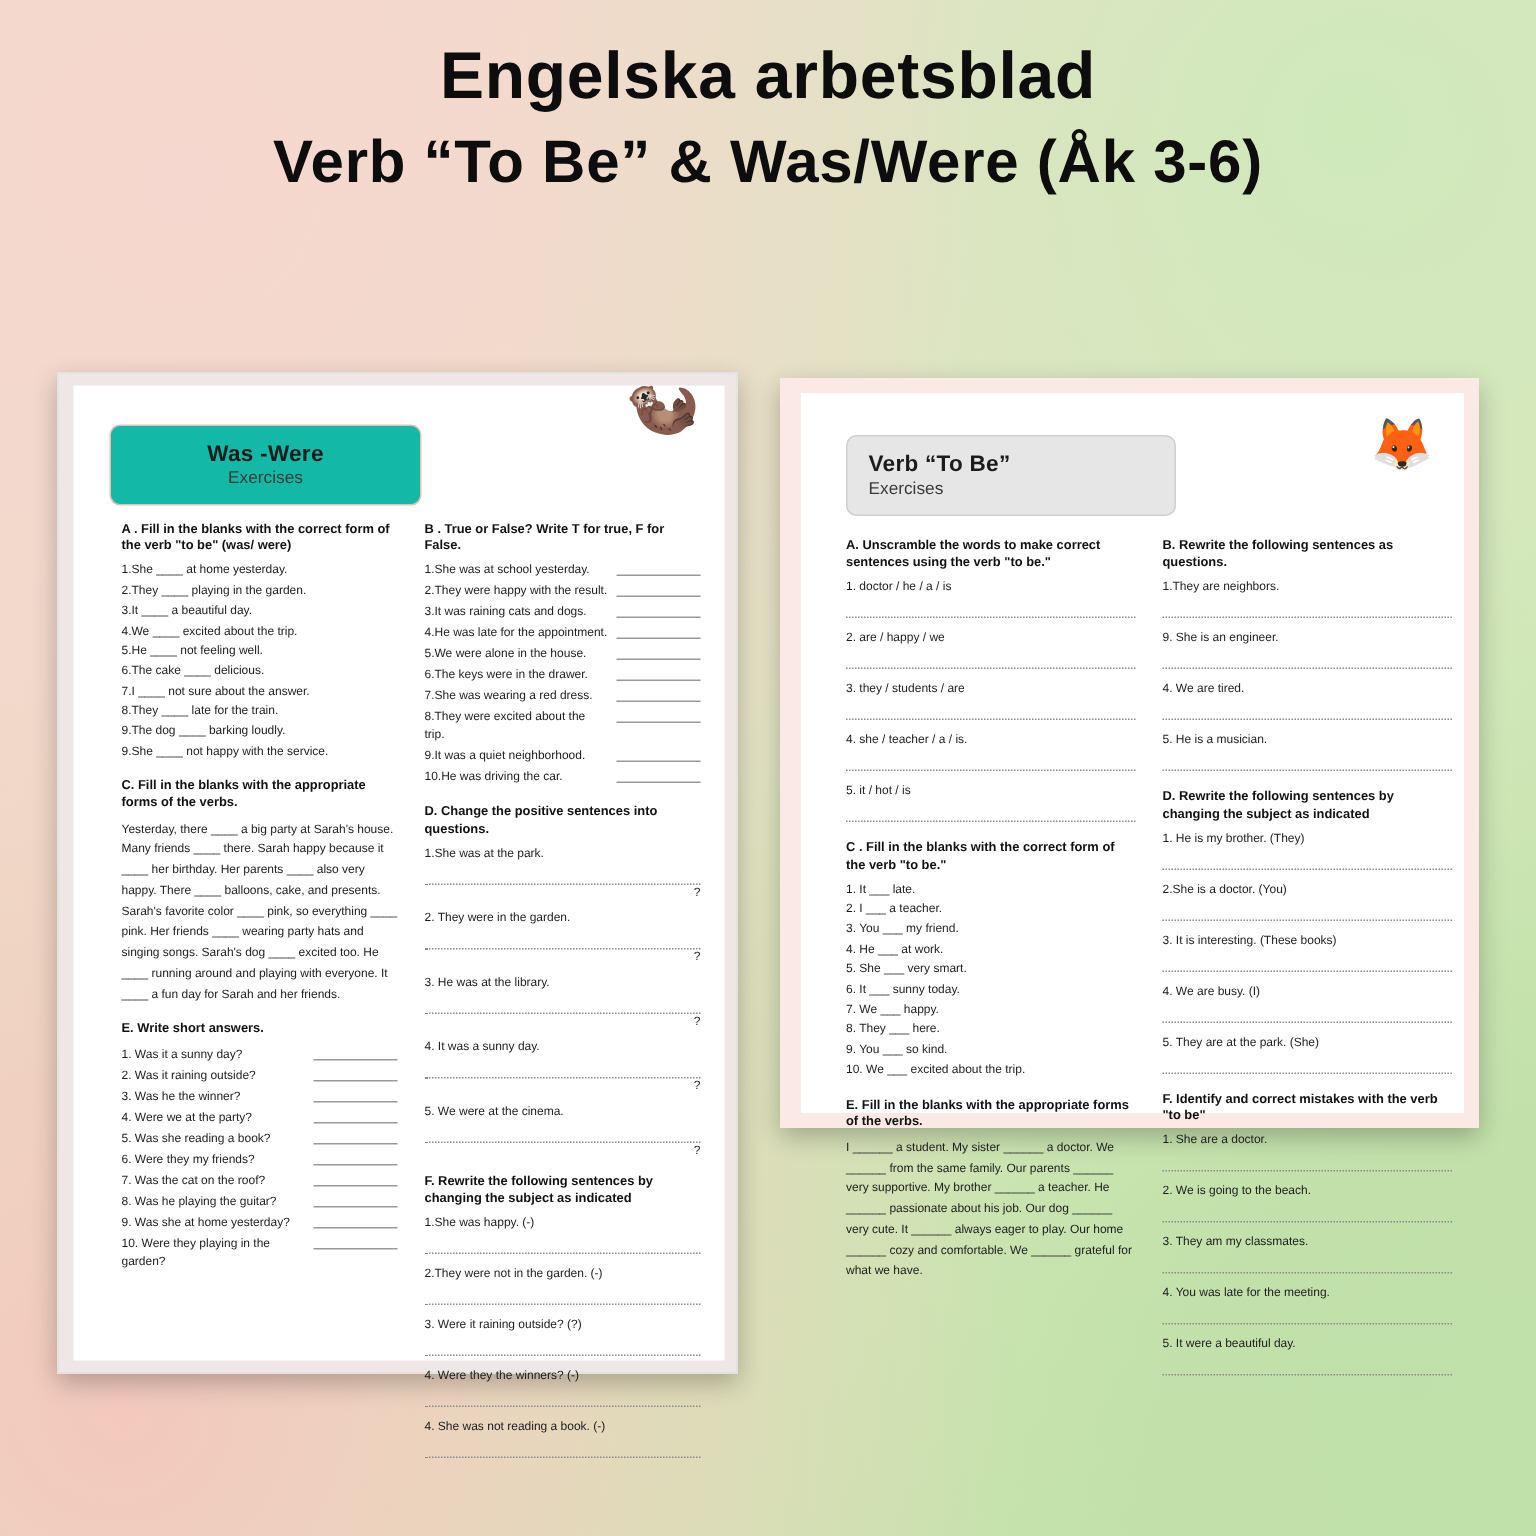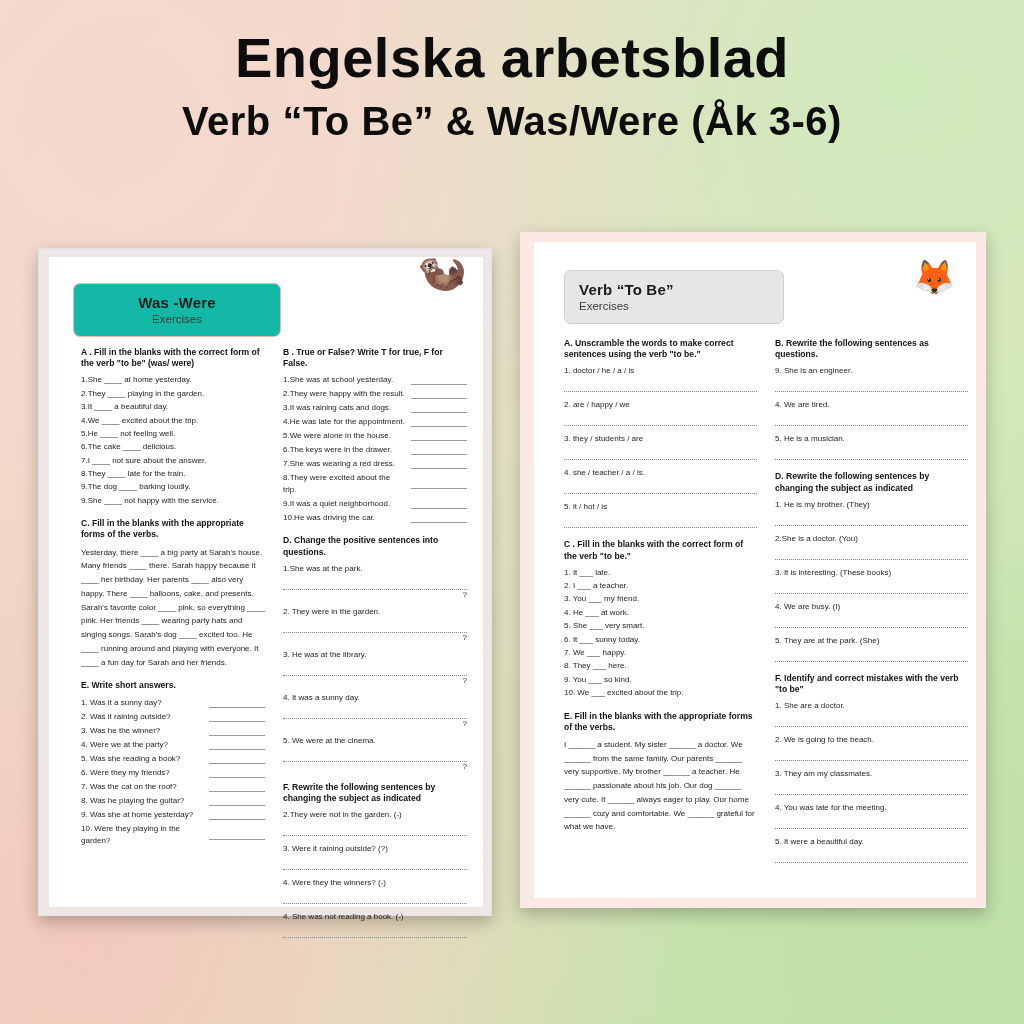--- a/index.html
+++ b/index.html
@@ -13,40 +13,40 @@
       radial-gradient(circle at 92% 90%, #bfe0a8 0%, rgba(191,224,168,0) 48%),
       linear-gradient(135deg,#f2d9cb 0%, #ecdfc9 35%, #d8e8bb 70%, #bfe2a6 100%);
     overflow:hidden;
     position:relative;
   }
   .title-block{
     position:absolute;top:26px;left:0;width:1024px;text-align:center;
     color:#0d0d0d;
   }
   .title-line1{
-    font-size:56px;font-weight:bold;letter-spacing:0.5px;line-height:1.15;
+    font-size:44px;font-weight:bold;letter-spacing:0.5px;line-height:1.15;
   }
   .title-line2{
     font-size:40px;font-weight:bold;letter-spacing:0.5px;line-height:1.15;margin-top:8px;
   }
 
   
   .sheet{
     position:absolute;
     background:#fff;
     box-shadow:0 6px 16px rgba(0,0,0,0.25);
   }
   #sheet-left{ left:38px;  top:248px; width:452px; height:666px; border:1px solid #e3e3e3;
     background:linear-gradient(90deg,#efe7e6 0%, #efe7e6 100%);
     padding:0;
   }
   #sheet-left .inner{
     position:absolute;left:10px;top:8px;right:8px;bottom:8px;background:#fff;
   }
-  #sheet-right{ left:520px; top:232px; width:466px; height:676px;
+  #sheet-right{ left:520px; top:252px; width:466px; height:500px;
     background:linear-gradient(90deg,#fbe9e6 0%, #fbe9e6 100%);
   }
   #sheet-right .inner{
     position:absolute;left:14px;top:10px;right:10px;bottom:10px;background:#fff;
   }
 
   .head-badge{
     position:absolute;border-radius:7px;padding:10px 14px 11px 14px;
   }
   .head-badge .h-title{font-size:15px;font-weight:bold;color:#1b1b1b;letter-spacing:0.2px;}
@@ -62,21 +62,21 @@
   .cols{position:absolute;display:flex;gap:18px;}
   #cols-left{left:32px;top:90px;width:386px;}
   #cols-right{left:30px;top:96px;width:404px;}
   .col{flex:1;}
 
   .sec{margin-bottom:11px;}
   .sec h4{
     margin:0 0 5px 0;font-size:8.6px;font-weight:bold;color:#111;line-height:1.3;
   }
   .q{font-size:8px;color:#1c1c1c;line-height:1.55;margin:0 0 1px 0;}
-  .q-row{display:flex;align-items:center;gap:6px;margin-bottom:2px;}
+  .q-row{display:flex;align-items:flex-start;gap:6px;margin-bottom:2px;}
   .q-row .qt{font-size:8px;color:#1c1c1c;flex:1;line-height:1.5;}
   .q-row .ln{width:56px;border-bottom:1px solid #999;height:9px;}
   .para{font-size:8px;color:#1c1c1c;line-height:1.72;text-align:left;}
   .qblock{margin-bottom:7px;}
   .qblock .qt{font-size:8px;color:#1c1c1c;line-height:1.5;}
   .qmark{font-size:8px;color:#1c1c1c;text-align:right;}
   .dotline{border-bottom:1px dotted #8a8a8a;height:10px;margin-top:4px;}
 </style>
 </head>
 <body>
@@ -233,20 +233,24 @@
           <div class="qblock">
             <div class="qt">5. We were at the cinema.</div>
             <div class="dotline"></div>
             <div class="qmark">?</div>
           </div>
         </div>
 
         <div class="sec">
           <h4>F. Rewrite the following sentences by changing the subject as indicated</h4>
           <div class="qblock">
+            <div class="qt">1.She was happy. (-)</div>
+            <div class="dotline"></div>
+          </div>
+          <div class="qblock">
             <div class="qt">2.They were not in the garden. (-)</div>
             <div class="dotline"></div>
           </div>
           <div class="qblock">
             <div class="qt">3. Were it raining outside? (?)</div>
             <div class="dotline"></div>
           </div>
           <div class="qblock">
             <div class="qt">4. Were they the winners? (-)</div>
             <div class="dotline"></div>
@@ -314,20 +318,24 @@
           <h4>E. Fill in the blanks with the appropriate forms of the verbs.</h4>
           <div class="para">I ______ a student. My sister ______ a doctor. We ______ from the same family. Our parents ______ very supportive. My brother ______ a teacher. He ______ passionate about his job. Our dog ______ very cute. It ______ always eager to play. Our home ______ cozy and comfortable. We ______ grateful for what we have.</div>
         </div>
       </div>
 
       <div class="col">
 
         <div class="sec">
           <h4>B. Rewrite the following sentences as questions.</h4>
           <div class="qblock">
+            <div class="qt">1.They are neighbors.</div>
+            <div class="dotline"></div>
+          </div>
+          <div class="qblock">
             <div class="qt">9. She is an engineer.</div>
             <div class="dotline"></div>
           </div>
           <div class="qblock">
             <div class="qt">4. We are tired.</div>
             <div class="dotline"></div>
           </div>
           <div class="qblock">
             <div class="qt">5. He is a musician.</div>
             <div class="dotline"></div>

